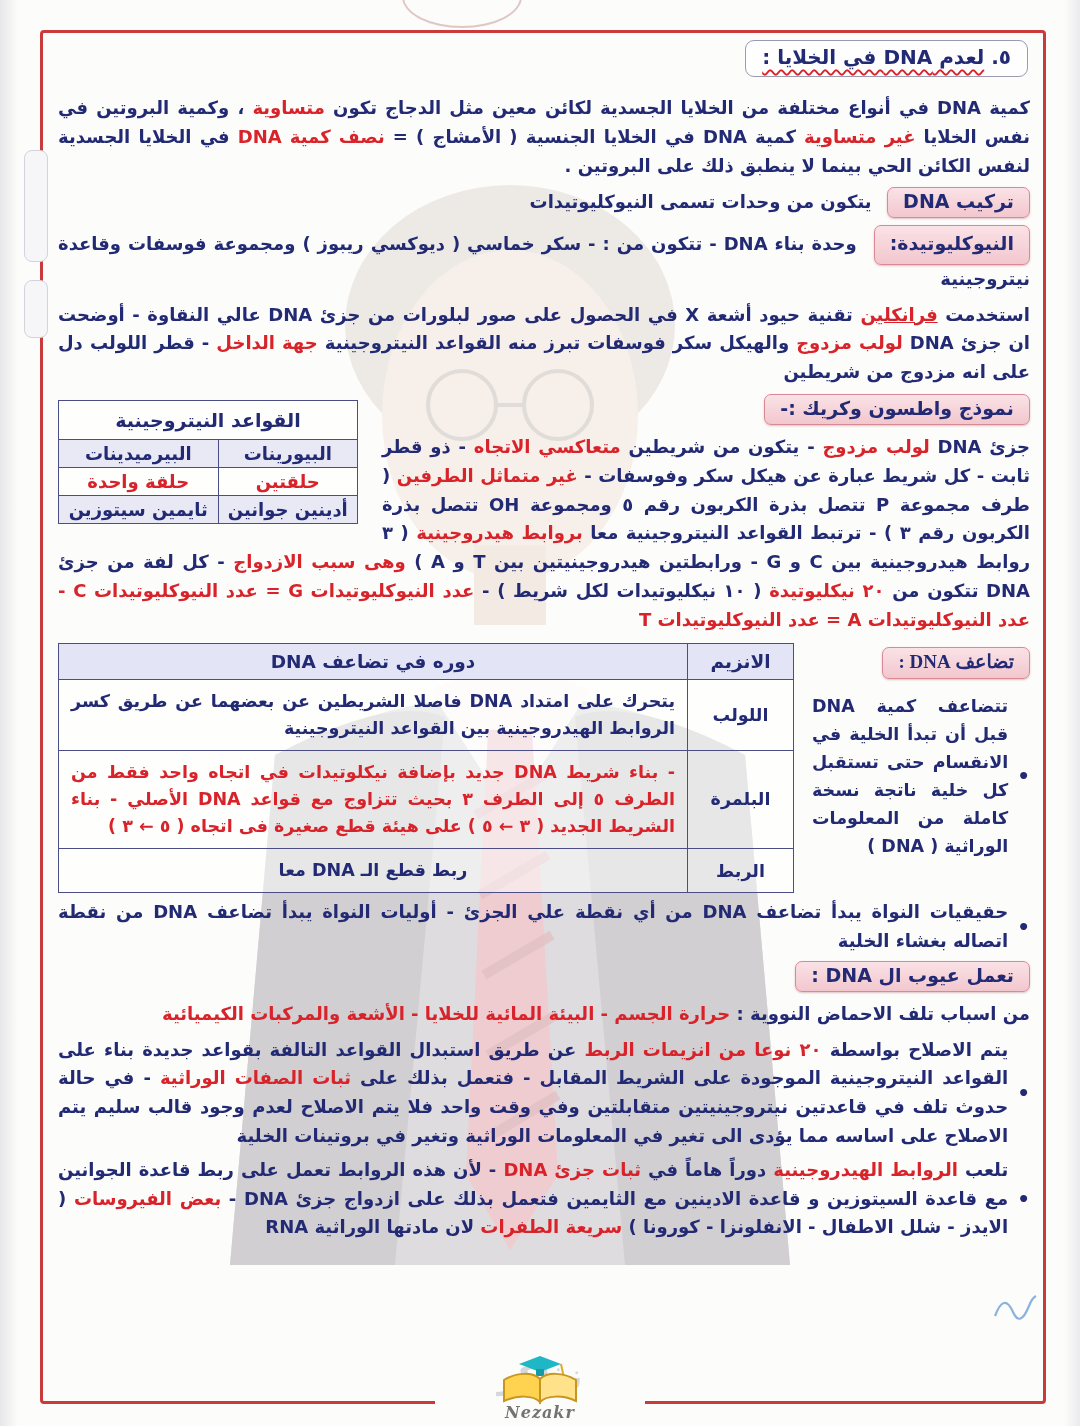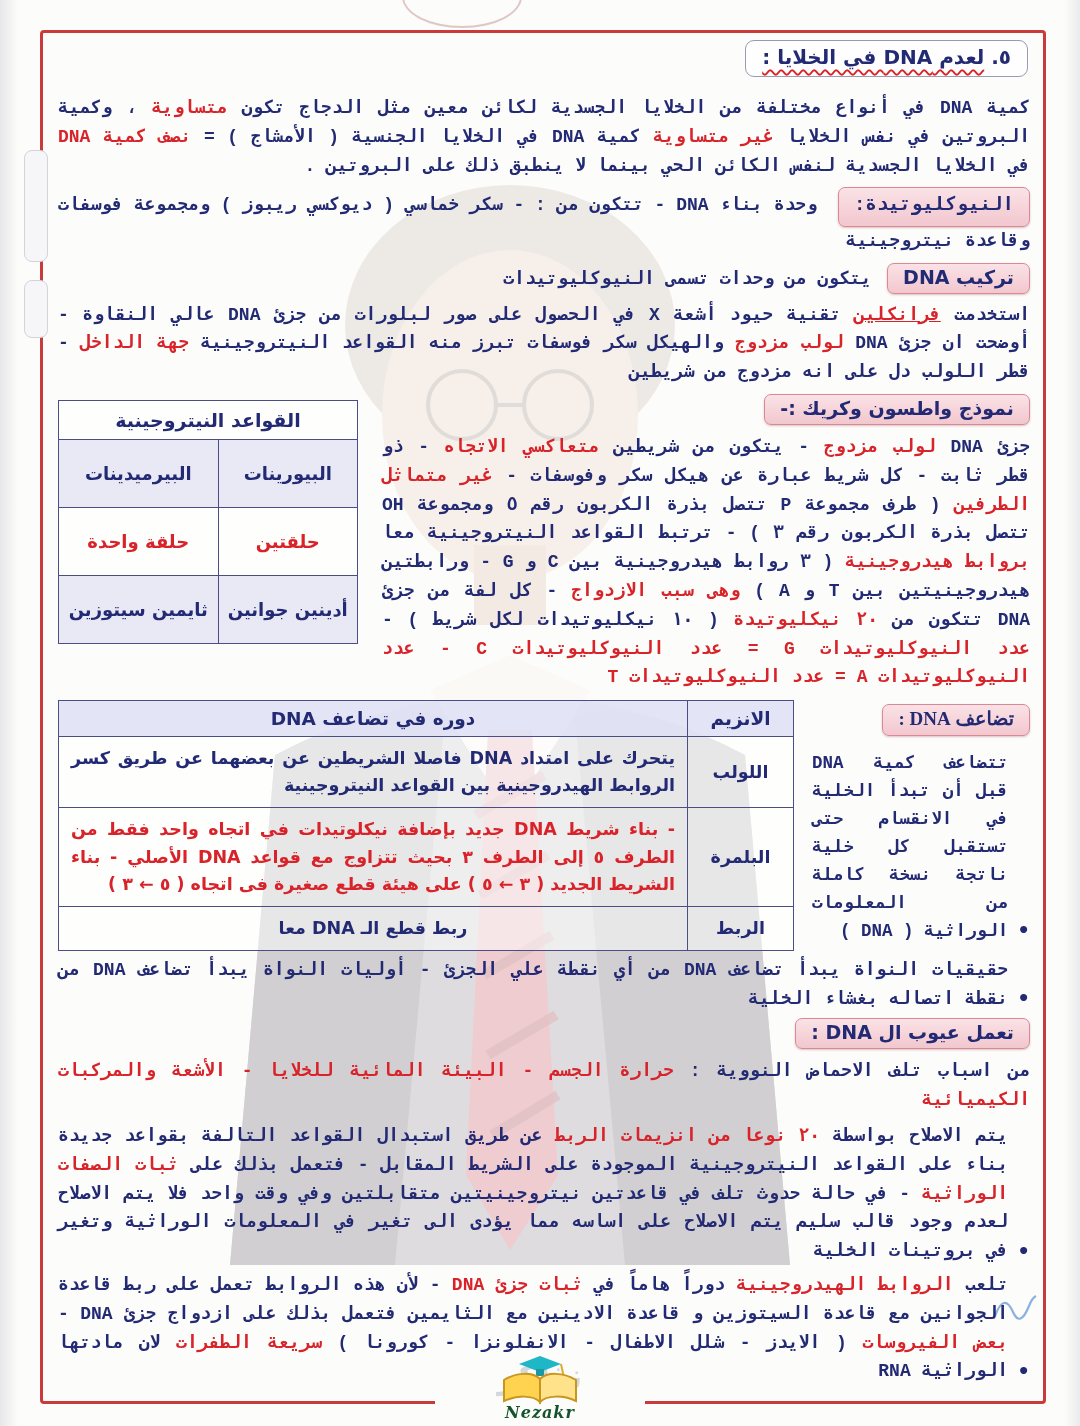--- a/index.html
+++ b/index.html
@@ -30,21 +30,21 @@
   .watermark { position:absolute; left:190px; top:115px; z-index:0; opacity:.30; pointer-events:none; }
 
   .scribble { position:absolute; right:42px; bottom:96px; z-index:2; opacity:.8; }
 
   .content {
     position:absolute; left:58px; top:40px; width:972px; z-index:3;
     direction:rtl;
   }
   .sec { margin-bottom:7px; }
 
-  .t { font-size:18px; line-height:1.6; color:#232a74; text-align:justify;font-family:Liberation Mono, monospace; }
+  .t { font-size:18px; line-height:1.6; color:#232a74; text-align:justify; }
   .sg-red { color:#d8232a; }
   .sg-redu { color:#d8232a; text-decoration:underline; text-decoration-color:#d8232a; }
   .sg-wavy { text-decoration:underline; text-decoration-style:wavy; text-decoration-color:#d8232a; text-underline-offset:5px; }
 
   .title-box {
     display:inline-block; border:1.5px solid #9a9ab0; border-radius:9px;
     padding:4px 16px 7px; font-size:20px; margin:0 2px 10px 0; background:rgba(255,255,255,.7);
   }
 
   .hdr {
@@ -55,56 +55,56 @@
     box-shadow:0 1px 2px rgba(150,60,70,.3);
     margin-left:10px;
   }
   .hdr-line { margin:4px 0 8px; }
 
   table { border-collapse:collapse; direction:rtl; }
   th,td { border:1.6px solid #4a4d86; color:#232a74; }
 
   .bases { float:left; width:300px; margin:6px 24px 8px 0; text-align:center; font-size:18px; background:rgba(255,255,255,.55); }
   .bases th { padding:8px 8px; font-size:19px; }
-  .bases td { padding:23px 6px; }
+  .bases td { padding:3px 6px; }
   .bases .headrow td { background:#e3e4f4cc; }
   .bases .redrow td { color:#d8232a; }
   .bases .shade td { background:#e3e4f4cc; }
 
   .watson-wrap::after { content:""; display:block; clear:both; }
 
   .row2 { display:flex; gap:18px; margin:8px 0 4px; align-items:flex-start; }
   .side { width:218px; flex:none; }
   .side .hdr { margin:4px 0 8px;font-family:Liberation Serif, serif; }
   .side .t { font-size:17.5px; }
   .enz { flex:1; background:rgba(255,255,255,.5); font-size:17.5px; }
   .enz th { background:#dfe0f3dd; padding:7px 22px; font-size:18.5px; text-align:center; }
   .enz td { padding:8px 12px; }
   .enz .lbl { width:106px; text-align:center; }
   .enz .cnt { text-align:justify; line-height:1.55; }
   .enz .cnt.center { text-align:center; }
 
-  .bullet-item { display:flex; align-items:flex-end; gap:9px; margin:5px 0; }
+  .bullet-item { display:flex; align-items:center; gap:9px; margin:5px 0; }
   .dot { flex:none; }
   .dot::before { content:"•"; color:#232a74; font-size:20px; line-height:1.5; }
   .bullet-item .t { flex:1; }
 
   .logo {
     position:absolute; left:50%; bottom:0; transform:translateX(-50%);
     z-index:5; background:#fcfcfa; padding:2px 28px 4px; text-align:center; width:210px;
   }
   .logo-ar {
     position:absolute; top:4px; left:50%; transform:translateX(-50%);
     font-size:34px; color:#8b97a3; opacity:.35; z-index:0; white-space:nowrap;
   }
   .logo-icon { position:relative; z-index:1; display:block; margin:0 auto; }
   .logo-en {
     position:relative; z-index:1;
     font-family:"DejaVu Serif", serif; font-style:italic;
-    color:#14532d; font-size:16px; letter-spacing:1px; margin-top:-3px;
+    color:#737373; font-size:16px; letter-spacing:1px; margin-top:-3px;
   }
 </style>
 </head>
 <body>
 
 <div class="edge-left"></div>
 <div class="edge-right"></div>
 
 <div class="stamp"></div>
 <div class="tab tab1"></div>
@@ -140,28 +140,28 @@
 <div class="content">
 
   <div class="sec">
     <div class="title-box">
       <span><span>٥. </span><span class="sg-wavy">لعدم DNA في الخلايا :</span></span>
     </div>
   </div>
 
   <p class="t sec"><span>كمية DNA في أنواع مختلفة من الخلايا الجسدية لكائن معين مثل الدجاج تكون </span><span class="sg-red">متساوية</span><span> ، وكمية البروتين في نفس الخلايا </span><span class="sg-red">غير متساوية</span><span> كمية DNA في الخلايا الجنسية ( الأمشاج ) = </span><span class="sg-red">نصف كمية DNA</span><span> في الخلايا الجسدية لنفس الكائن الحي بينما لا ينطبق ذلك على البروتين .</span></p>
 
+  <div class="sec">
+    <span class="hdr">تركيب DNA</span>
+    <span class="t"><span>يتكون من وحدات تسمى النيوكليوتيدات</span></span>
+  </div>
+
   <div class="sec t">
     <span class="hdr">النيوكليوتيدة:</span>
     <span><span>وحدة بناء DNA - تتكون من : - سكر خماسي ( ديوكسي ريبوز ) ومجموعة فوسفات وقاعدة نيتروجينية</span></span>
-  </div>
-
-  <div class="sec">
-    <span class="hdr">تركيب DNA</span>
-    <span class="t"><span>يتكون من وحدات تسمى النيوكليوتيدات</span></span>
   </div>
 
   <p class="t sec"><span>استخدمت </span><span class="sg-redu">فرانكلين</span><span> تقنية حيود أشعة X في الحصول على صور لبلورات من جزئ DNA عالي النقاوة - أوضحت ان جزئ DNA </span><span class="sg-red">لولب مزدوج</span><span> والهيكل سكر فوسفات تبرز منه القواعد النيتروجينية </span><span class="sg-red">جهة الداخل</span><span> - قطر اللولب دل على انه مزدوج من شريطين</span></p>
 
   <div class="watson-wrap sec">
     <table class="bases">
       <tbody>
         <tr>
           <th colspan="2">القواعد النيتروجينية</th>
         </tr>

